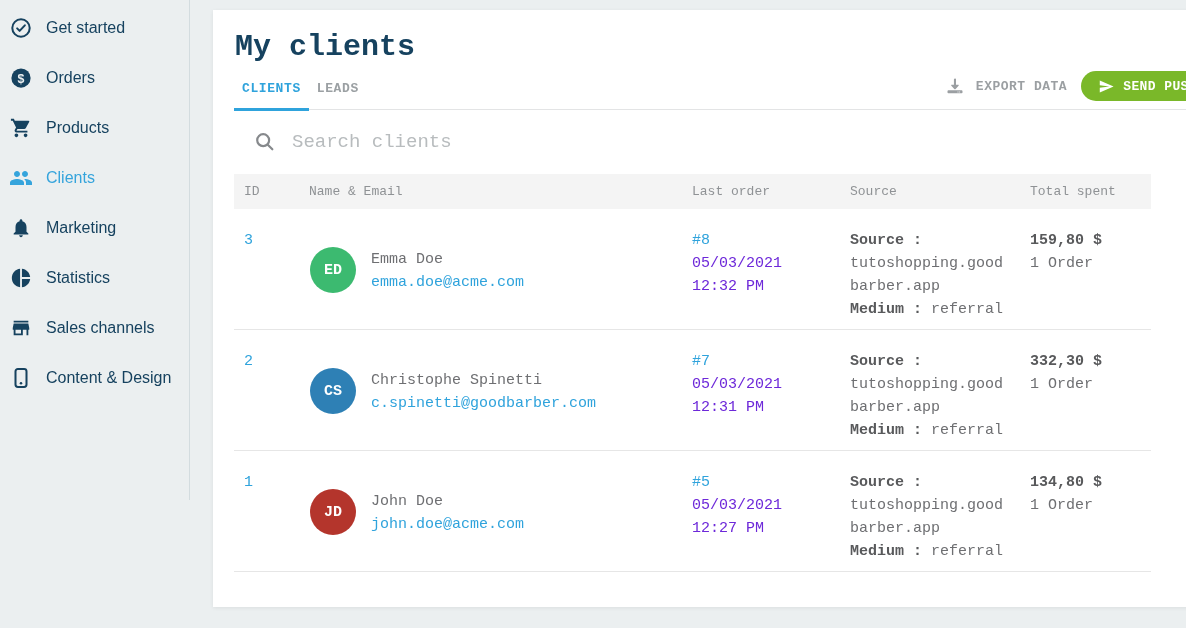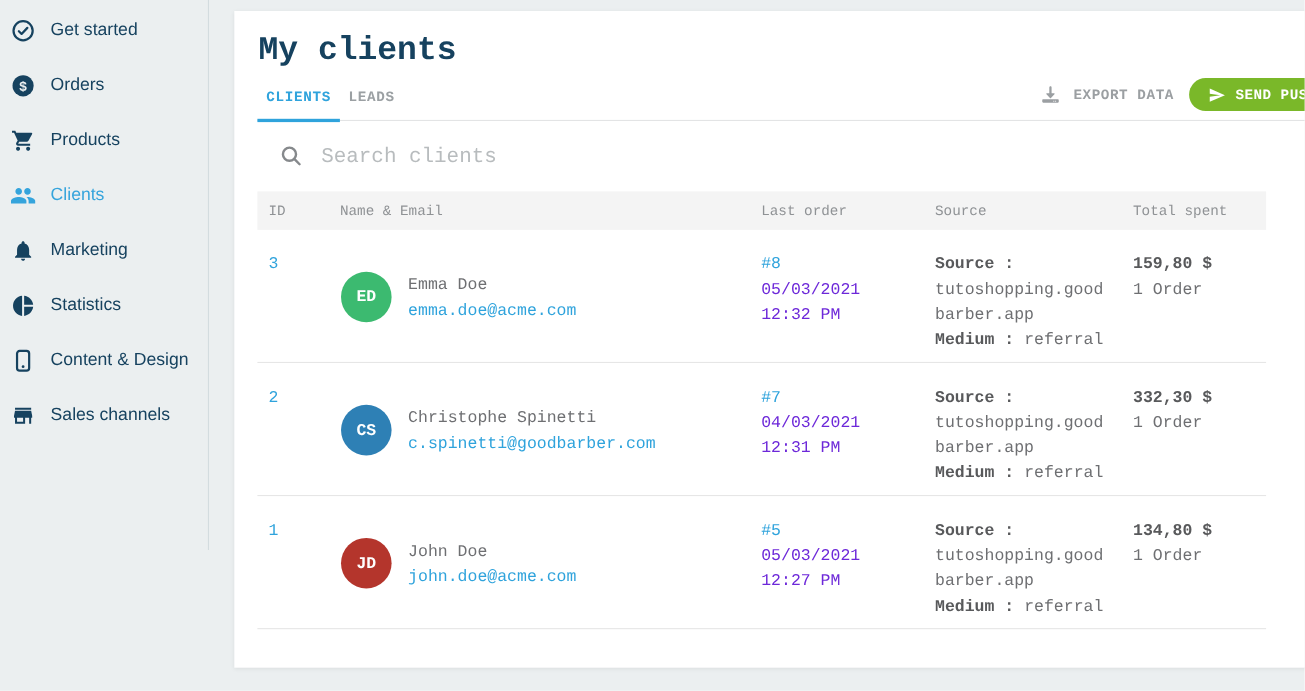--- a/index.html
+++ b/index.html
@@ -157,34 +157,34 @@
   <div class="side-item">
     <span class="icn">
       <svg width="22" height="22" viewBox="0 0 24 24" fill="currentColor">
           <path d="M11 2v20C5.93 21.5 2 17.21 2 12S5.93 2.5 11 2zm2.03 0v8.99H22c-.47-4.74-4.24-8.52-8.97-8.99zm0 11.01V22c4.74-.47 8.5-4.25 8.97-8.99h-8.97z"></path>
         </svg>
     </span>
     <span>Statistics</span>
   </div>
   <div class="side-item">
     <span class="icn">
+      <svg width="22" height="22" viewBox="0 0 24 24" fill="currentColor">
+          <path d="M20 4H4v2h16V4zm1 10v-2l-1-5H4l-1 5v2h1v6h10v-6h4v6h2v-6h1zm-9 4H6v-4h6v4z"></path>
+        </svg>
+    </span>
+    <span>Sales channels</span>
+  </div>
+  <div class="side-item">
+    <span class="icn">
       <svg width="22" height="22" viewBox="0 0 24 24">
           <rect x="6" y="2.2" width="12" height="19.6" rx="2.6" fill="none" stroke="currentColor" stroke-width="2.2"></rect>
           <circle cx="12" cy="17.8" r="1.4" fill="currentColor"></circle>
         </svg>
     </span>
     <span>Content &amp; Design</span>
-  </div>
-  <div class="side-item">
-    <span class="icn">
-      <svg width="22" height="22" viewBox="0 0 24 24" fill="currentColor">
-          <path d="M20 4H4v2h16V4zm1 10v-2l-1-5H4l-1 5v2h1v6h10v-6h4v6h2v-6h1zm-9 4H6v-4h6v4z"></path>
-        </svg>
-    </span>
-    <span>Sales channels</span>
   </div>
 </nav>
 
 <main class="card">
 
   <h1 class="page-title">My clients</h1>
 
   <div class="tabs-row">
     <div class="tab active">CLIENTS</div>
     <div class="tab">LEADS</div>
@@ -261,21 +261,21 @@
       <div class="avatar" style="background: rgb(46, 128, 181);">
         <span>CS</span>
       </div>
       <div class="nm">
         <div class="client-name">Christophe Spinetti</div>
         <a class="client-email">c.spinetti@goodbarber.com</a>
       </div>
     </div>
     <div class="cell cell-order">
       <a class="order-link">#7</a>
-      <div class="order-date">04/03/2021 12:31 PM</div>
+      <div class="order-date">05/03/2021 12:31 PM</div>
     </div>
     <div class="cell cell-source">
       <div class="lbl">Source :</div>
       <div class="src-url">tutoshopping.goodbarber.app</div>
       <div><span class="lbl">Medium :</span> <span>referral</span></div>
     </div>
     <div class="cell cell-total">
       <div class="lbl">332,30 $</div>
       <div class="orders-count">1 Order</div>
     </div>

